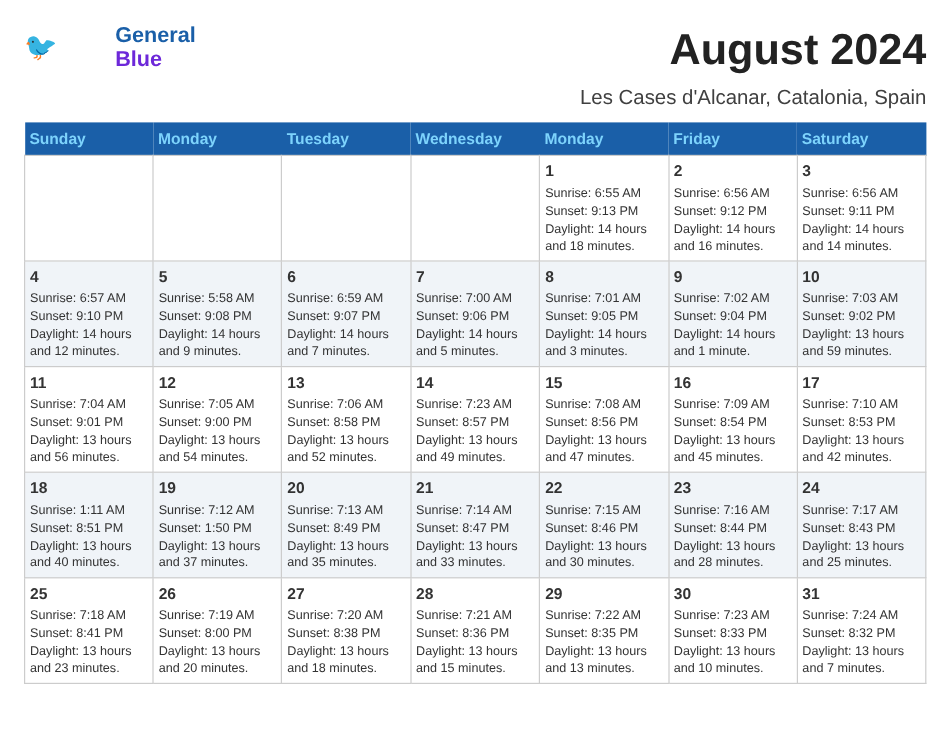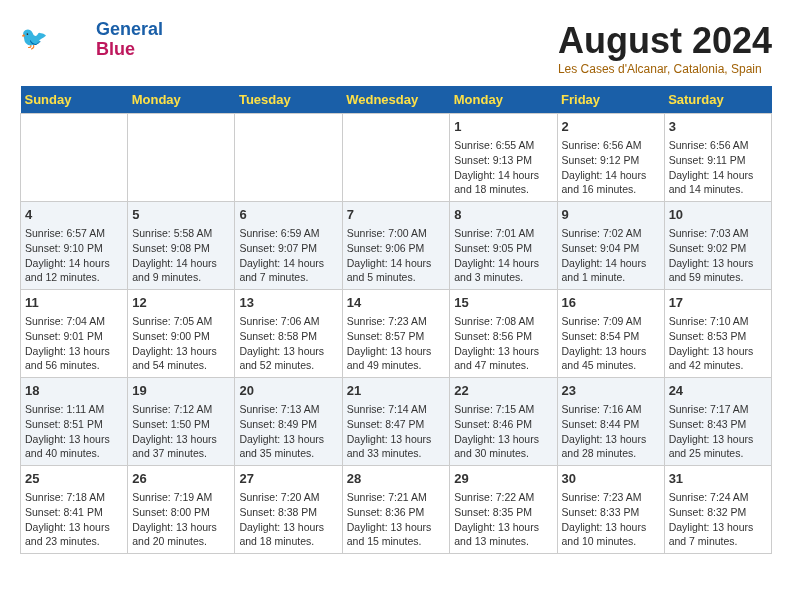--- a/index.html
+++ b/index.html
@@ -29,38 +29,40 @@
       margin-left: 40px;
     }
     .logo-text span {
       color: #1a5fa8;
     }
     .logo-bird {
       width: 32px;
       height: 32px;
     }
     .title-area {
+      text-align: right;
     }
     .month-title {
       font-size: 36px;
       font-weight: bold;
       color: #222;
     }
     .location-title {
-      font-size: 12px;
-      color: #a16207;
+      font-size: 17px;
+      color: #404040;
+      margin-top: 10px;
     }
     table {
       width: 100%;
       border-collapse: collapse;
       font-size: 11px;
     }
     thead tr th {
       background-color: #1a5fa8;
-      color: #fde047;
+      color: #7dd3fc;
       padding: 6px 4px;
       text-align: left;
       font-size: 13px;
       font-weight: bold;
     }
     tbody tr td {
       border: 1px solid #ccc;
       vertical-align: top;
       padding: 4px;
       width: 108px;
@@ -91,21 +93,21 @@
 </head>
 <body>
 
 <div class="header-area">
   <div class="logo">
     <svg class="logo-bird" viewBox="0 0 40 40">
       <text x="0" y="28" font-size="28" fill="#1a5fa8">🐦</text>
     </svg>
     <div class="logo-text">
       <div><span>General</span></div>
-      <div><span style="color:#be185d">Blue</span></div>
+      <div><span style="color:#6d28d9">Blue</span></div>
     </div>
   </div>
   <div class="title-area">
     <div class="month-title">August 2024</div>
     <div class="location-title">Les Cases d'Alcanar, Catalonia, Spain</div>
   </div>
 </div>
 
 <table>
   <thead>

